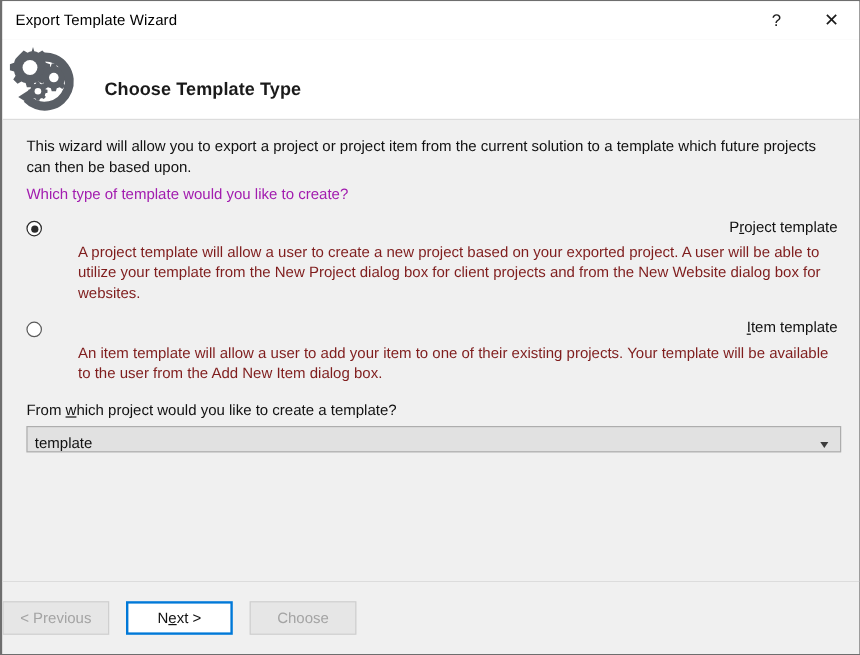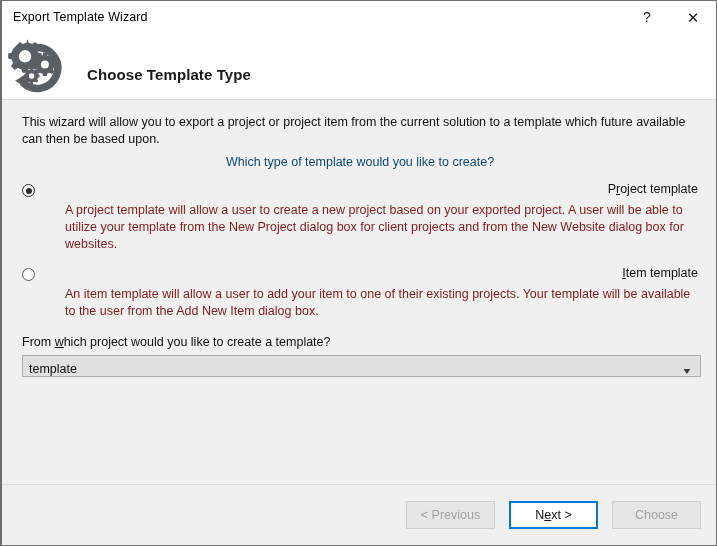--- a/index.html
+++ b/index.html
@@ -105,23 +105,22 @@
     position: relative;
   }
   .para {
     font-size: 12.5px;
     color: #111111;
     line-height: 17px;
     max-width: 666px;
   }
   .question {
     font-size: 12.5px;
-    color: #0c4a6e;
+    color: #a21caf;
     margin-top: 7px;
-    text-align: center;
   }
 
   .radio-row {
     display: flex;
     align-items: flex-start;
     margin-top: 13px;
     cursor: default;
     justify-content: space-between;
   }
   .radio-mark {
@@ -201,21 +200,20 @@
   }
 
   
   .footer {
     height: 60px;
     min-height: 60px;
     background: #f0f0f0;
     border-top: 1px solid #dcdcdc;
     display: flex;
     align-items: center;
-    justify-content: flex-end;
     padding-right: 15px;
     gap: 14px;
   }
   .btn {
     width: 89px;
     height: 28px;
     box-sizing: border-box;
     font-family: "Liberation Sans", sans-serif;
     font-size: 12.5px;
     color: #111111;
@@ -280,21 +278,21 @@
         <circle cx="23.6" cy="41.0" r="2.75" fill="#ffffff"></circle>
 
         <path d="M28 12.5 A20.5 20.5 0 1 1 14.5 47.2" fill="none" stroke="#5a5f66" stroke-width="7.5" stroke-linecap="butt"></path>
         <path d="M19.5 38.0 L19.5 53.6 L7.2 45.8 Z" fill="#5a5f66"></path>
       </svg>
     </div>
     <span class="header-title">Choose Template Type</span>
   </div>
 
   <div class="body">
-    <div class="para">This wizard will allow you to export a project or project item from the current solution to a template which future available can then be based upon.</div>
+    <div class="para">This wizard will allow you to export a project or project item from the current solution to a template which future projects can then be based upon.</div>
     <div class="question">Which type of template would you like to create?</div>
 
     <div class="radio-row">
       <span class="radio-mark checked"></span>
       <span class="radio-label"><span>P</span><span class="mn">r</span><span>oject template</span></span>
     </div>
     <div class="radio-desc">A project template will allow a user to create a new project based on your exported project. A user will be able to utilize your template from the New Project dialog box for client projects and from the New Website dialog box for websites.</div>
 
     <div class="radio-row">
       <span class="radio-mark"></span>

